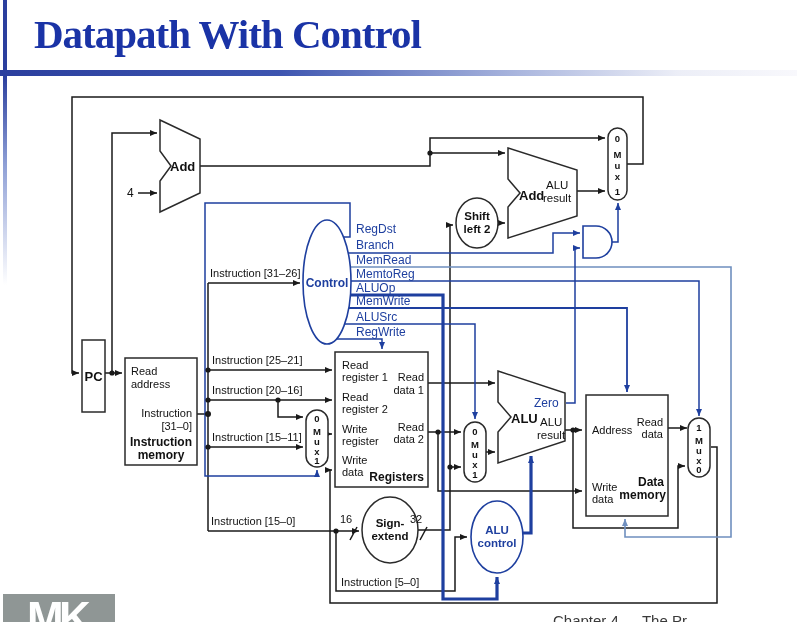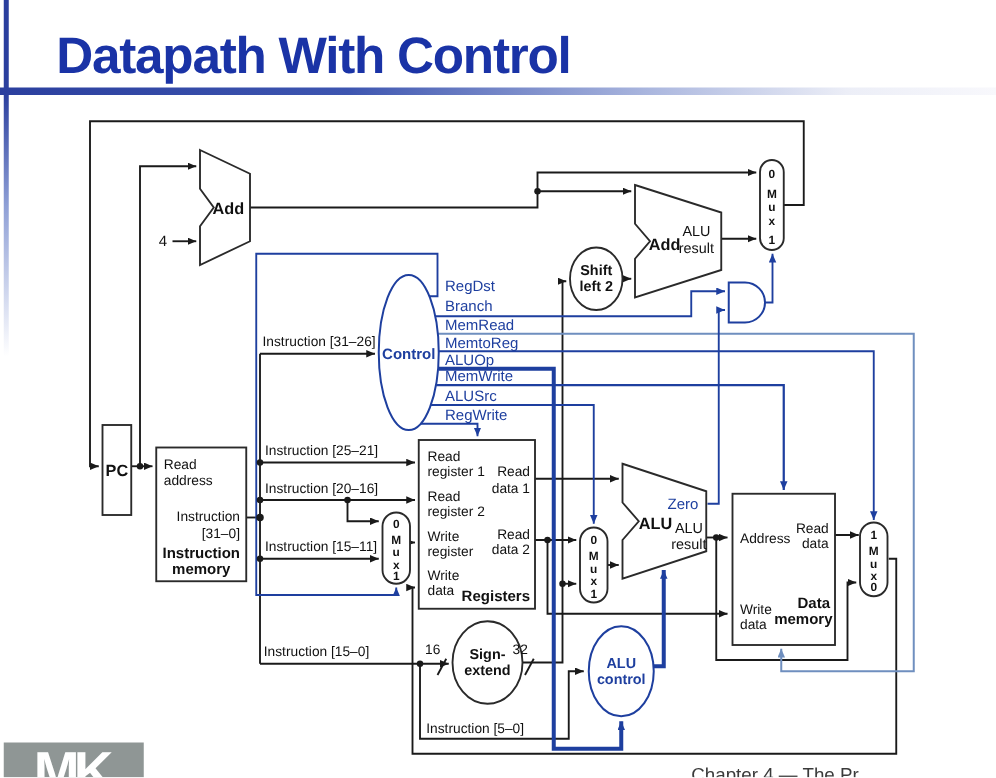--- a/index.html
+++ b/index.html
@@ -25,21 +25,21 @@
   .logo .m{position:absolute;left:24px;top:2px;font-size:44px;font-weight:bold;line-height:44px;}
   .logo .k{position:absolute;left:56px;top:2px;font-size:44px;font-weight:bold;line-height:44px;}
   .footer{position:absolute;left:553px;top:612px;width:240px;height:10px;overflow:hidden;
     font-size:15px;color:#3a3a3a;}
 </style>
 </head>
 <body>
 
 <div class="slide">
   <div class="left-accent"></div>
-  <h1 class="title" style="margin:15px;">Datapath With Control</h1>
+  <h1 class="title" style="margin:4px;font-family:Liberation Serif, serif;">Datapath With Control</h1>
   <div class="title-rule"></div>
 
   <svg width="797" height="622" viewBox="0 0 797 622" style="position:absolute;left:0;top:0;">
     <defs>
       <marker id="ab" markerUnits="userSpaceOnUse" markerWidth="8" markerHeight="8" refX="7" refY="3" orient="auto">
         <path d="M0,0 L7,3 L0,6 Z" fill="#1a1a1a"></path>
       </marker>
       <marker id="abl" markerUnits="userSpaceOnUse" markerWidth="8" markerHeight="8" refX="7" refY="3" orient="auto">
         <path d="M0,0 L7,3 L0,6 Z" fill="#1e3f9f"></path>
       </marker>

